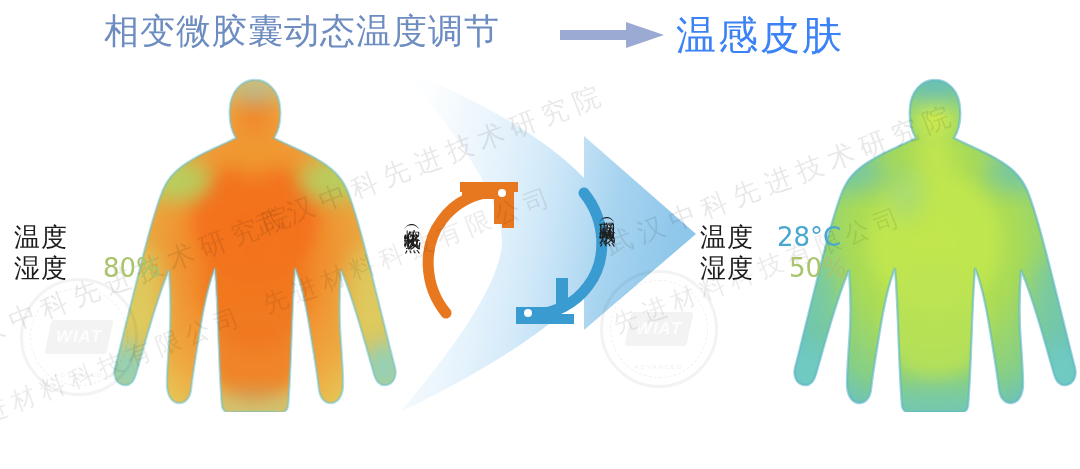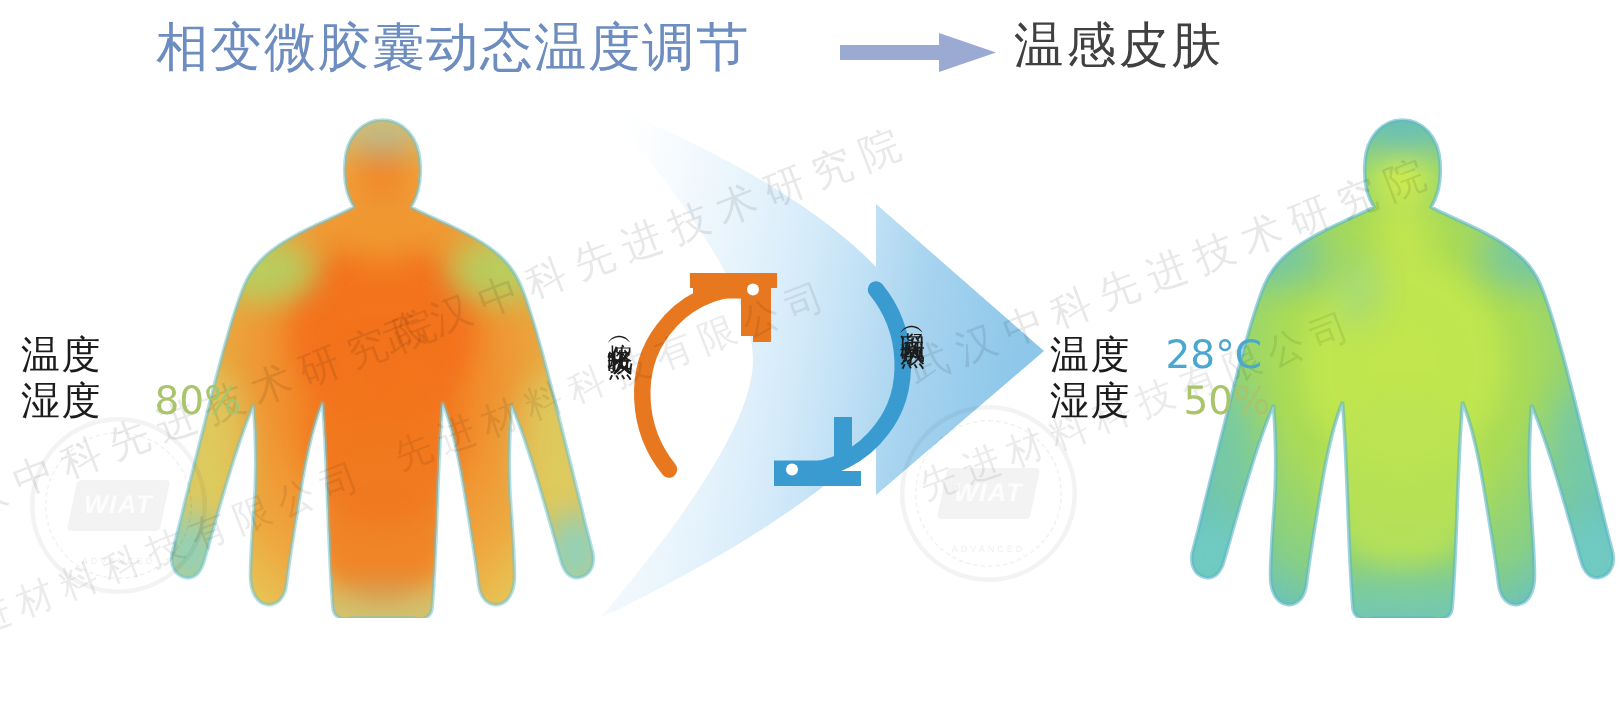--- a/index.html
+++ b/index.html
@@ -22,21 +22,21 @@
                 width:62px;height:34px;background:rgba(40,50,40,.10);border-radius:3px;}
   .wm-logo .bartxt{position:absolute;left:50%;top:50%;transform:translate(-50%,-50%) skewX(-12deg);
                    font-size:17px;font-weight:bold;color:rgba(255,255,255,.75);letter-spacing:1px;}
   .wm-logo .sub{position:absolute;left:50%;bottom:15px;transform:translateX(-50%);
                 font-size:6px;letter-spacing:2px;color:rgba(40,50,40,.16);white-space:nowrap;}
 
   
   .hdr{position:absolute;top:0;left:0;width:1080px;height:68px;z-index:20;text-align:center;}
   .t-left{position:absolute;left:104px;top:8px;font-size:35px;color:#6d8cc0;
           letter-spacing:1px;font-family:"DejaVu Sans",sans-serif;}
-  .t-right{position:absolute;left:676px;top:8px;font-size:33px;color:#404040;
+  .t-right{position:absolute;left:676px;top:8px;font-size:40px;color:#3b82f6;
            letter-spacing:2px;font-family:"DejaVu Sans",sans-serif;}
   .hdr-arrow{position:absolute;left:560px;top:22px;width:104px;height:26px;}
 
   
   .body-wrap{position:absolute;z-index:4;}
   #body-left{left:105px;top:72px;width:300px;height:340px;}
   #body-right{left:785px;top:72px;width:300px;height:340px;}
 
   
   .center{position:absolute;left:398px;top:60px;width:300px;height:390px;z-index:5;}

